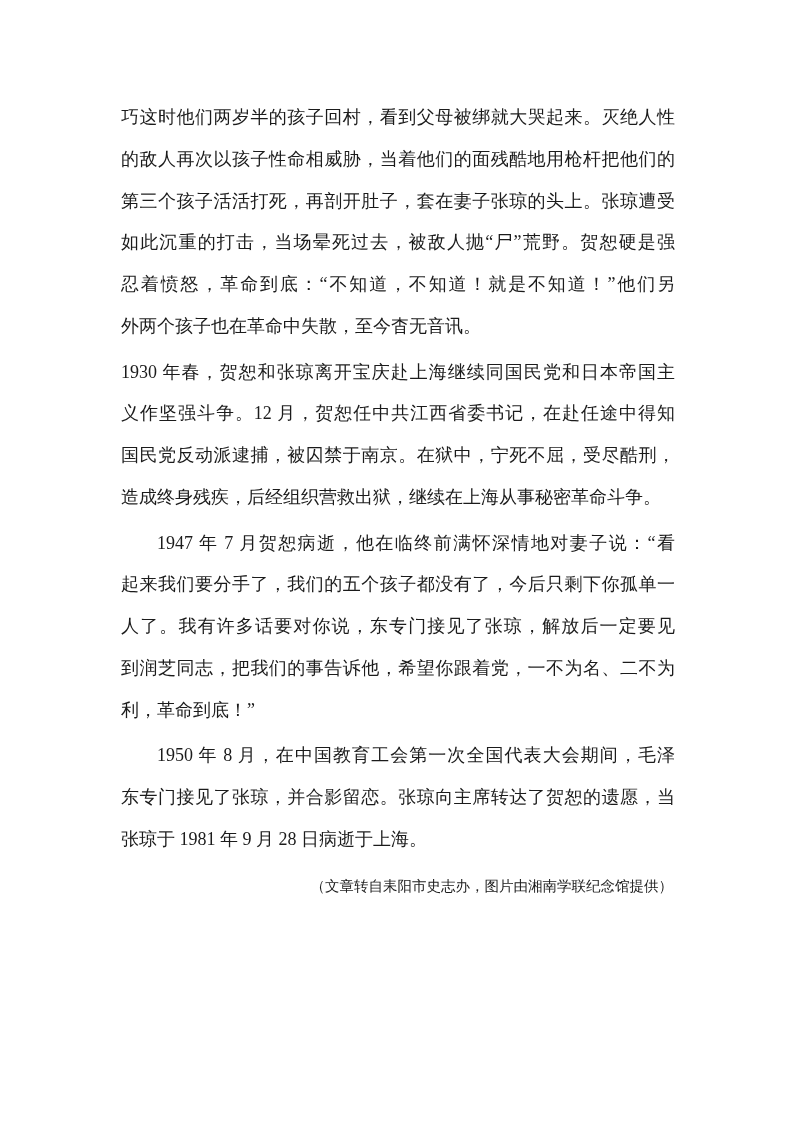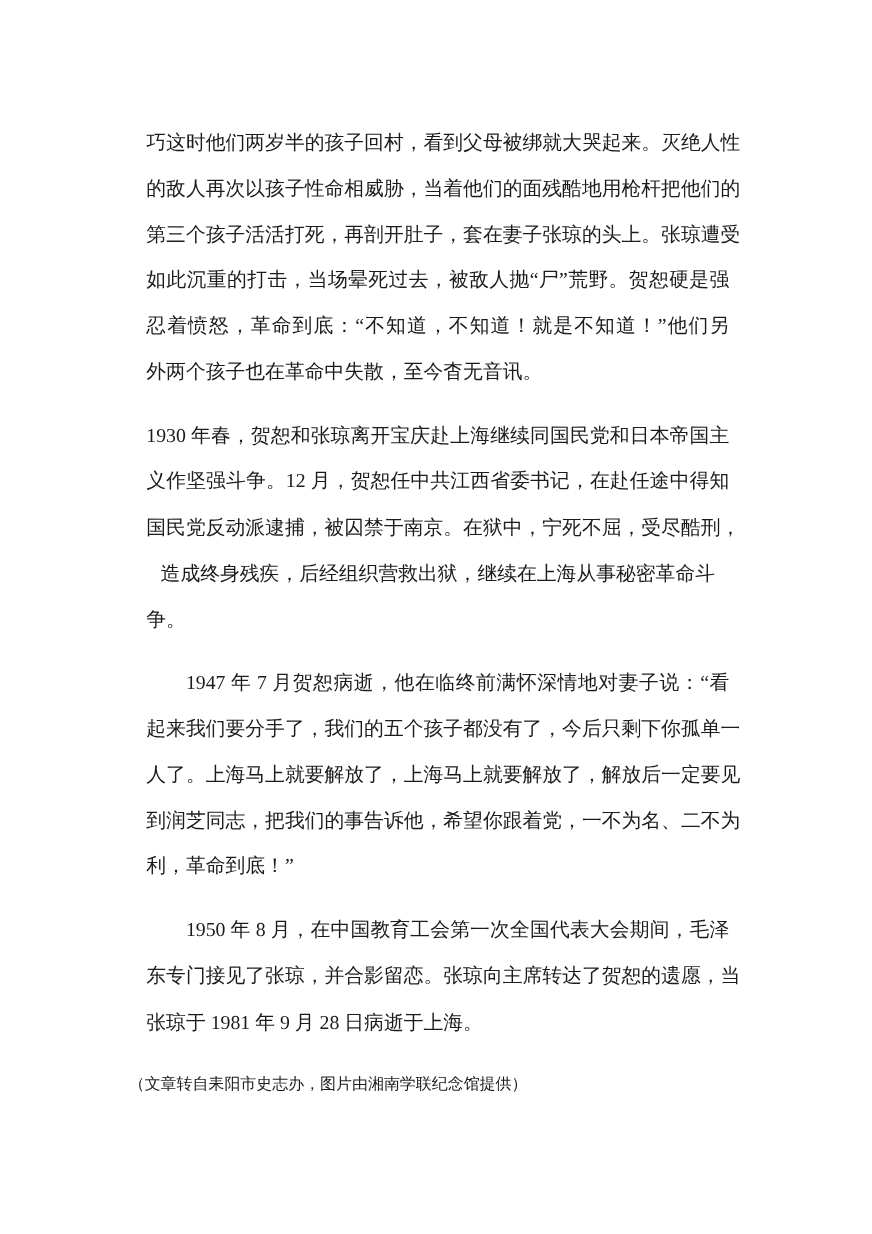--- a/index.html
+++ b/index.html
@@ -17,39 +17,40 @@
     width: 793px; height: 1122px;
     background: #ffffff;
   }
   .doc-body {
     position: absolute;
     left: 117px;
     top: 93px;
     width: 562px;
     color: #1b1b1b;
   }
-  .paragraph { margin: 16px; }
+  .paragraph { margin: 4px; }
   .line {
     font-size: 18px;
     line-height: 41.75px;
     white-space: nowrap;
     text-align: justify;
     
     text-align-last: justify;
   }
   .line.last {
     text-align: center;
     text-align-last: left;
     white-space: normal;
   }
   .line.first-indent { text-indent: 2em; }
   .doc-footer {
     font-size: 14.5px;
     line-height: 41.75px;
     margin-top: 5px;
+    text-align: right;
     padding-right: 6px;
     color: #1b1b1b;
   }
 </style>
 </head>
 <body>
 
 <div class="page" style="background: rgb(255, 255, 255);">
   <div class="doc-body" style="color: rgb(27, 27, 27);">
 
@@ -63,21 +64,21 @@
       </div>
       <div class="paragraph">
         <div class="line">1930 年春，贺恕和张琼离开宝庆赴上海继续同国民党和日本帝国主</div>
         <div class="line">义作坚强斗争。12 月，贺恕任中共江西省委书记，在赴任途中得知</div>
         <div class="line">国民党反动派逮捕，被囚禁于南京。在狱中，宁死不屈，受尽酷刑，</div>
         <div class="line last">造成终身残疾，后经组织营救出狱，继续在上海从事秘密革命斗争。</div>
       </div>
       <div class="paragraph">
         <div class="line first-indent">1947 年 7 月贺恕病逝，他在临终前满怀深情地对妻子说：“看</div>
         <div class="line">起来我们要分手了，我们的五个孩子都没有了，今后只剩下你孤单一</div>
-        <div class="line">人了。上海马上就要解放了，上海马上就要解放了，解放后一定要见</div>
+        <div class="line">人了。我有许多话要对你说，东专门接见了张琼，解放后一定要见</div>
         <div class="line">到润芝同志，把我们的事告诉他，希望你跟着党，一不为名、二不为</div>
         <div class="line last">利，革命到底！”</div>
       </div>
       <div class="paragraph">
         <div class="line first-indent">1950 年 8 月，在中国教育工会第一次全国代表大会期间，毛泽</div>
         <div class="line">东专门接见了张琼，并合影留恋。张琼向主席转达了贺恕的遗愿，当</div>
         <div class="line last">张琼于 1981 年 9 月 28 日病逝于上海。</div>
       </div>
       <div class="doc-footer">（文章转自耒阳市史志办，图片由湘南学联纪念馆提供）</div>
   </div>

